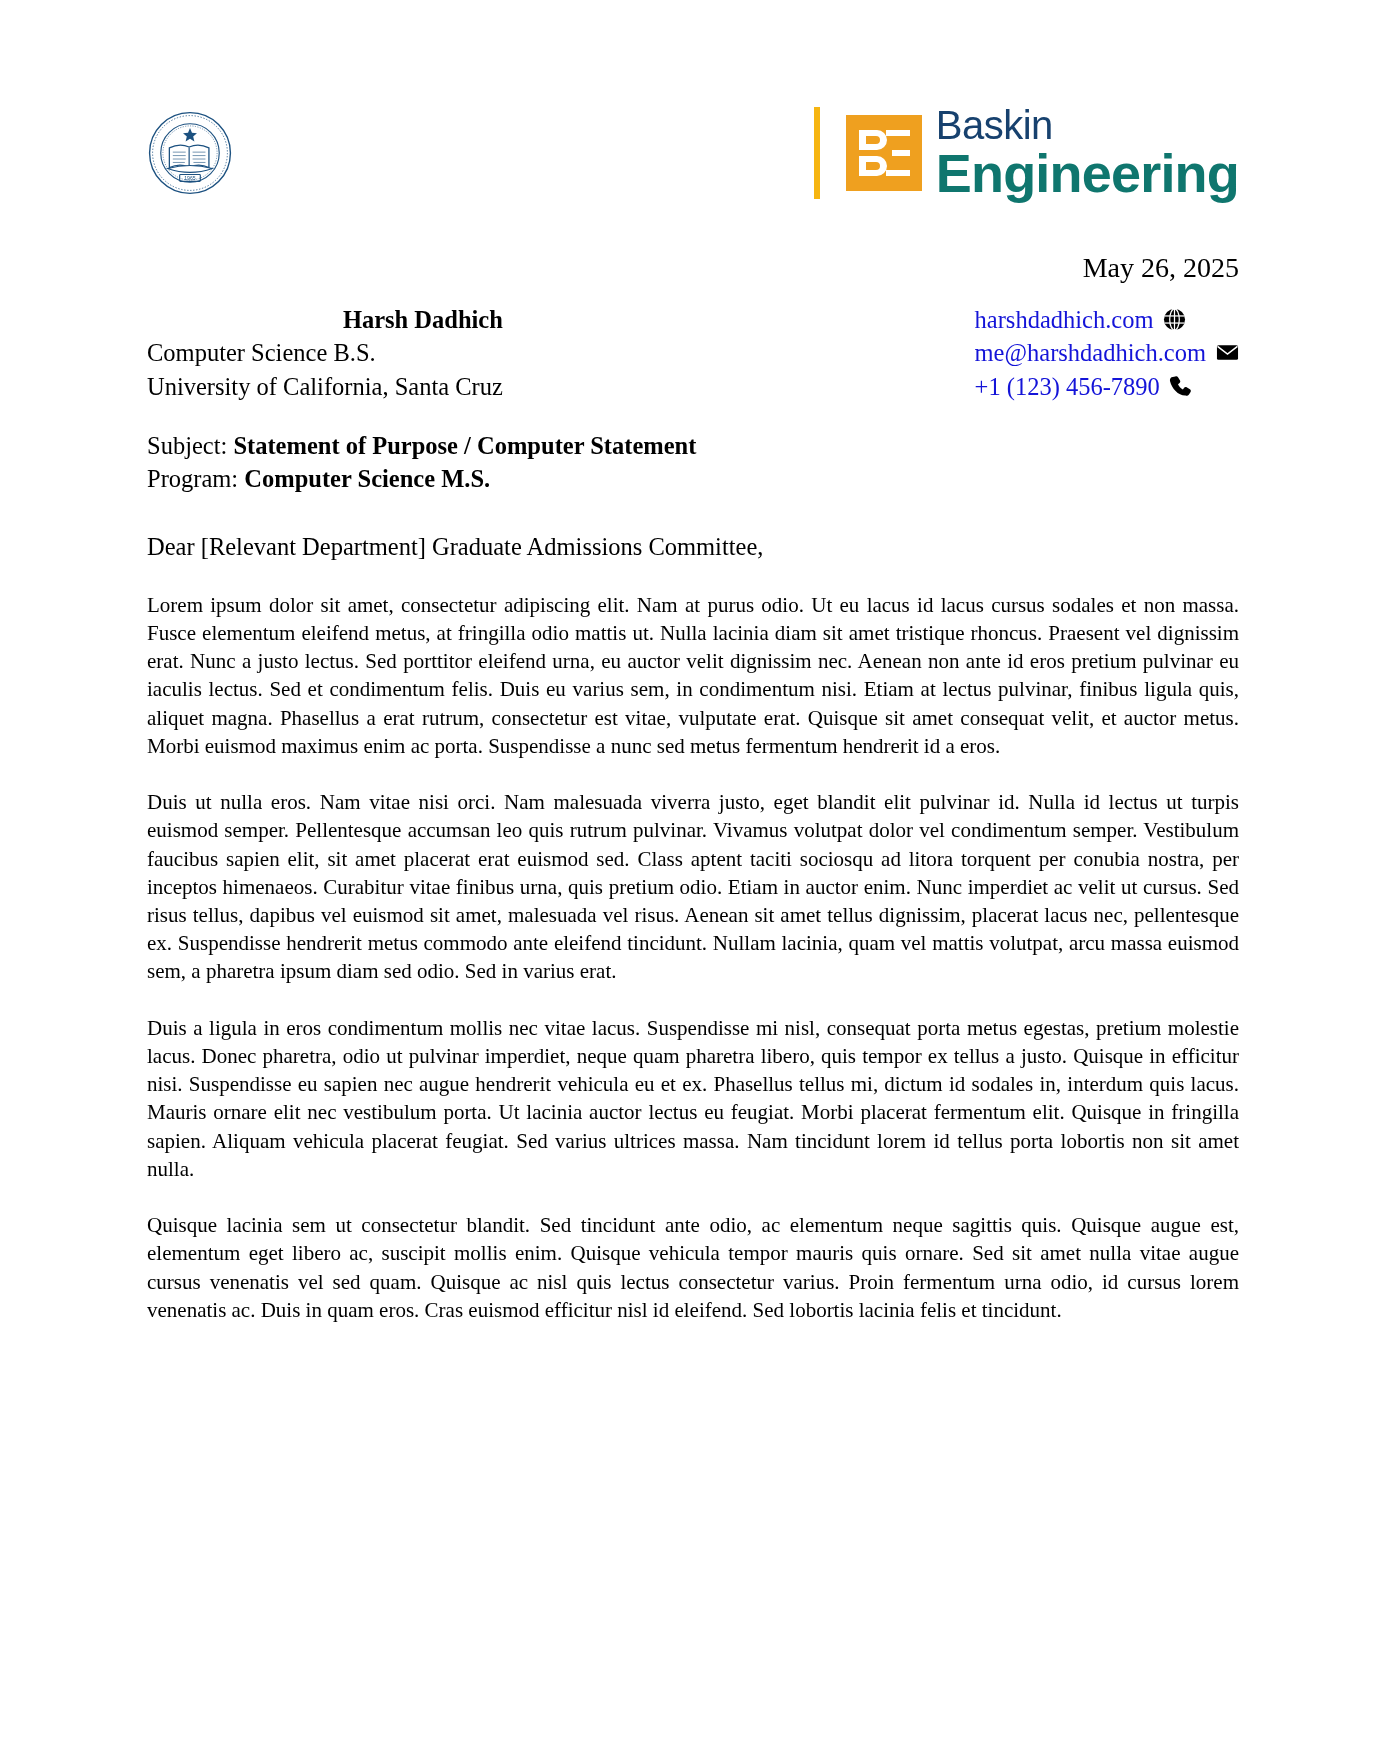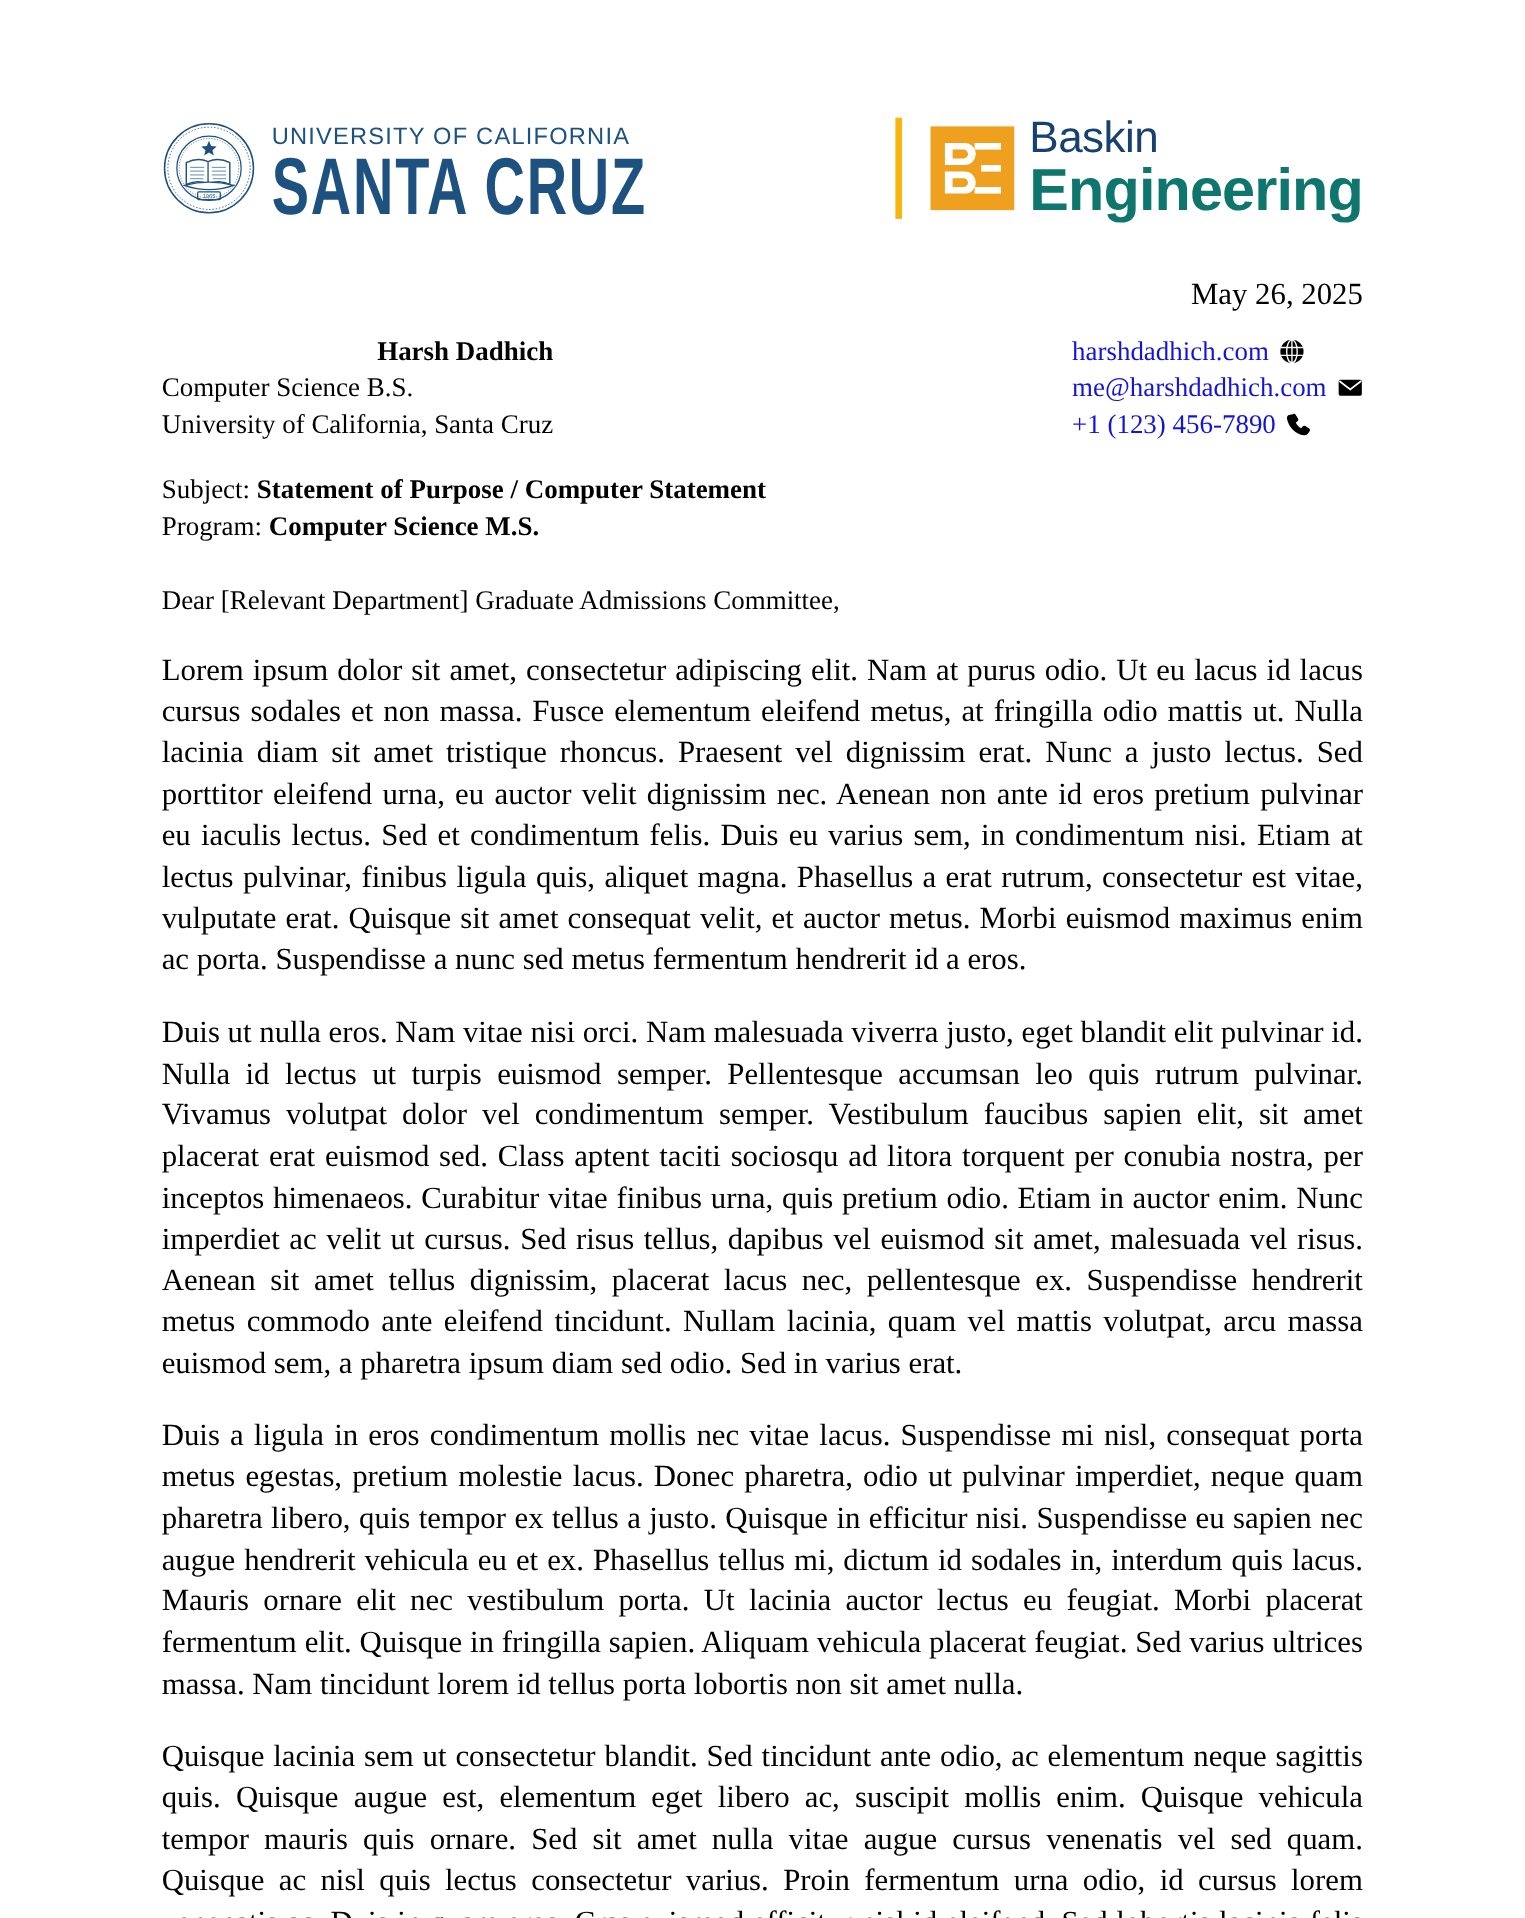--- a/index.html
+++ b/index.html
@@ -168,21 +168,21 @@
   .meta-block b { font-weight: 700; }
 
   
   .salutation {
     margin-top: 34px;
     font-size: 24.5px;
     line-height: 1.35;
   }
   .body-copy { margin-top: 4px; }
   .body-copy p {
-    font-size: 28px;
+    font-size: 21px;
     line-height: 1.345;
     text-align: justify;
     margin: 28px 0 0 0;
     hyphens: none;
   }
 </style>
 </head>
 <body>
 
 <div class="page">
@@ -206,24 +206,20 @@
               <path d="M30 61 h14"></path>
             <path d="M53 49 h15"></path>
               <path d="M53 53 h15"></path>
               <path d="M53 57 h15"></path>
               <path d="M54 61 h14"></path>
           </g>
           <path d="M24 68 q26-7 52 0 q-26 9-52 0z" fill="#ffffff" stroke="#1c5180" stroke-width="1.3"></path>
           <rect x="38" y="75" width="24" height="8" rx="1" fill="none" stroke="#1c5180" stroke-width="1.3"></rect>
           <text x="50" y="81.6" font-family="Liberation Sans, sans-serif" font-size="6" fill="#1c5180" text-anchor="middle">1965</text>
         </svg>
-      </span>
-      <span class="ucsc-wordmark">
-        <span class="ucsc-line1">UNIVERSITY OF CALIFORNIA</span>
-        <span class="ucsc-line2">SANTA CRUZ</span>
       </span>
     </div>
 
     <div class="be-logo">
       <span class="be-rule"></span>
       <span class="be-mark">
         <svg viewBox="0 0 76 76" width="76" height="76" aria-hidden="true">
           <rect x="0" y="0" width="76" height="76" fill="#efa01f"></rect>
           <path d="M13 15 h18 a10 10 0 0 1 0 20 h-18 z M20 21 v8 h10 a4 4 0 0 0 0-8 z" fill="#ffffff"></path>
           <path d="M13 41 h18 a10 10 0 0 1 0 20 h-18 z M20 47 v8 h10 a4 4 0 0 0 0-8 z" fill="#ffffff"></path>

